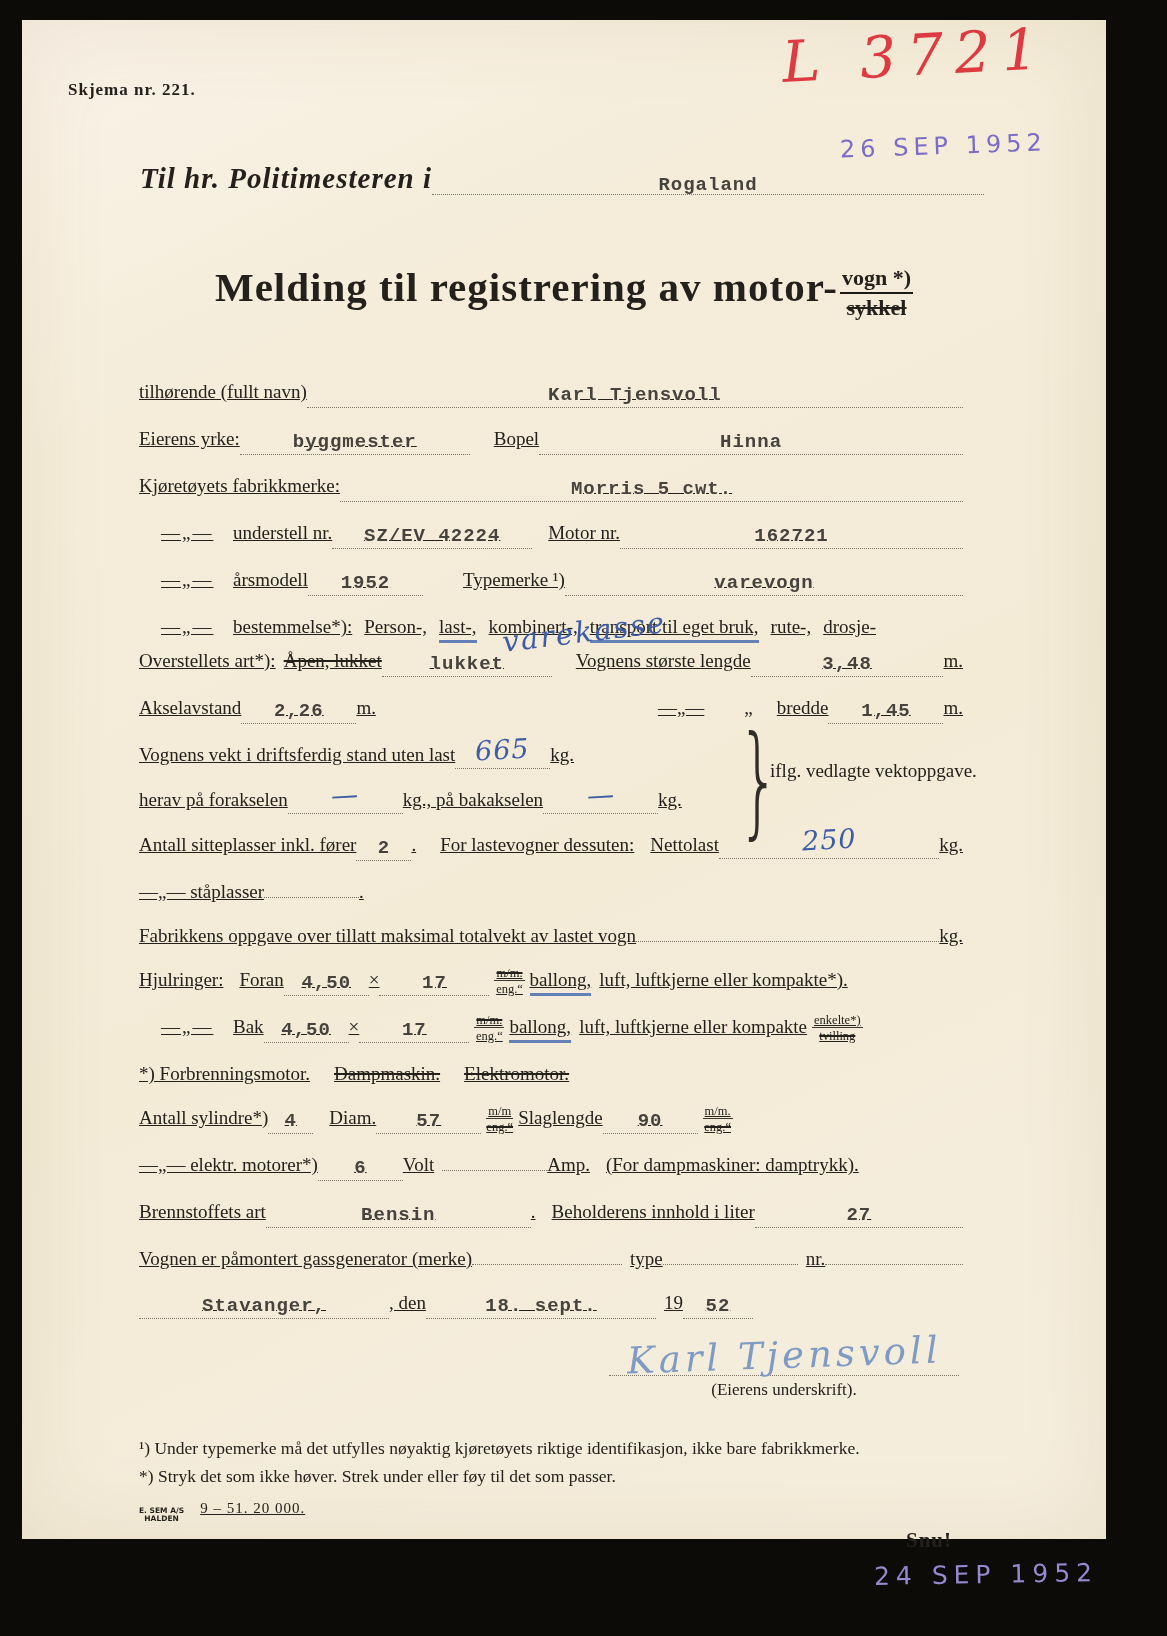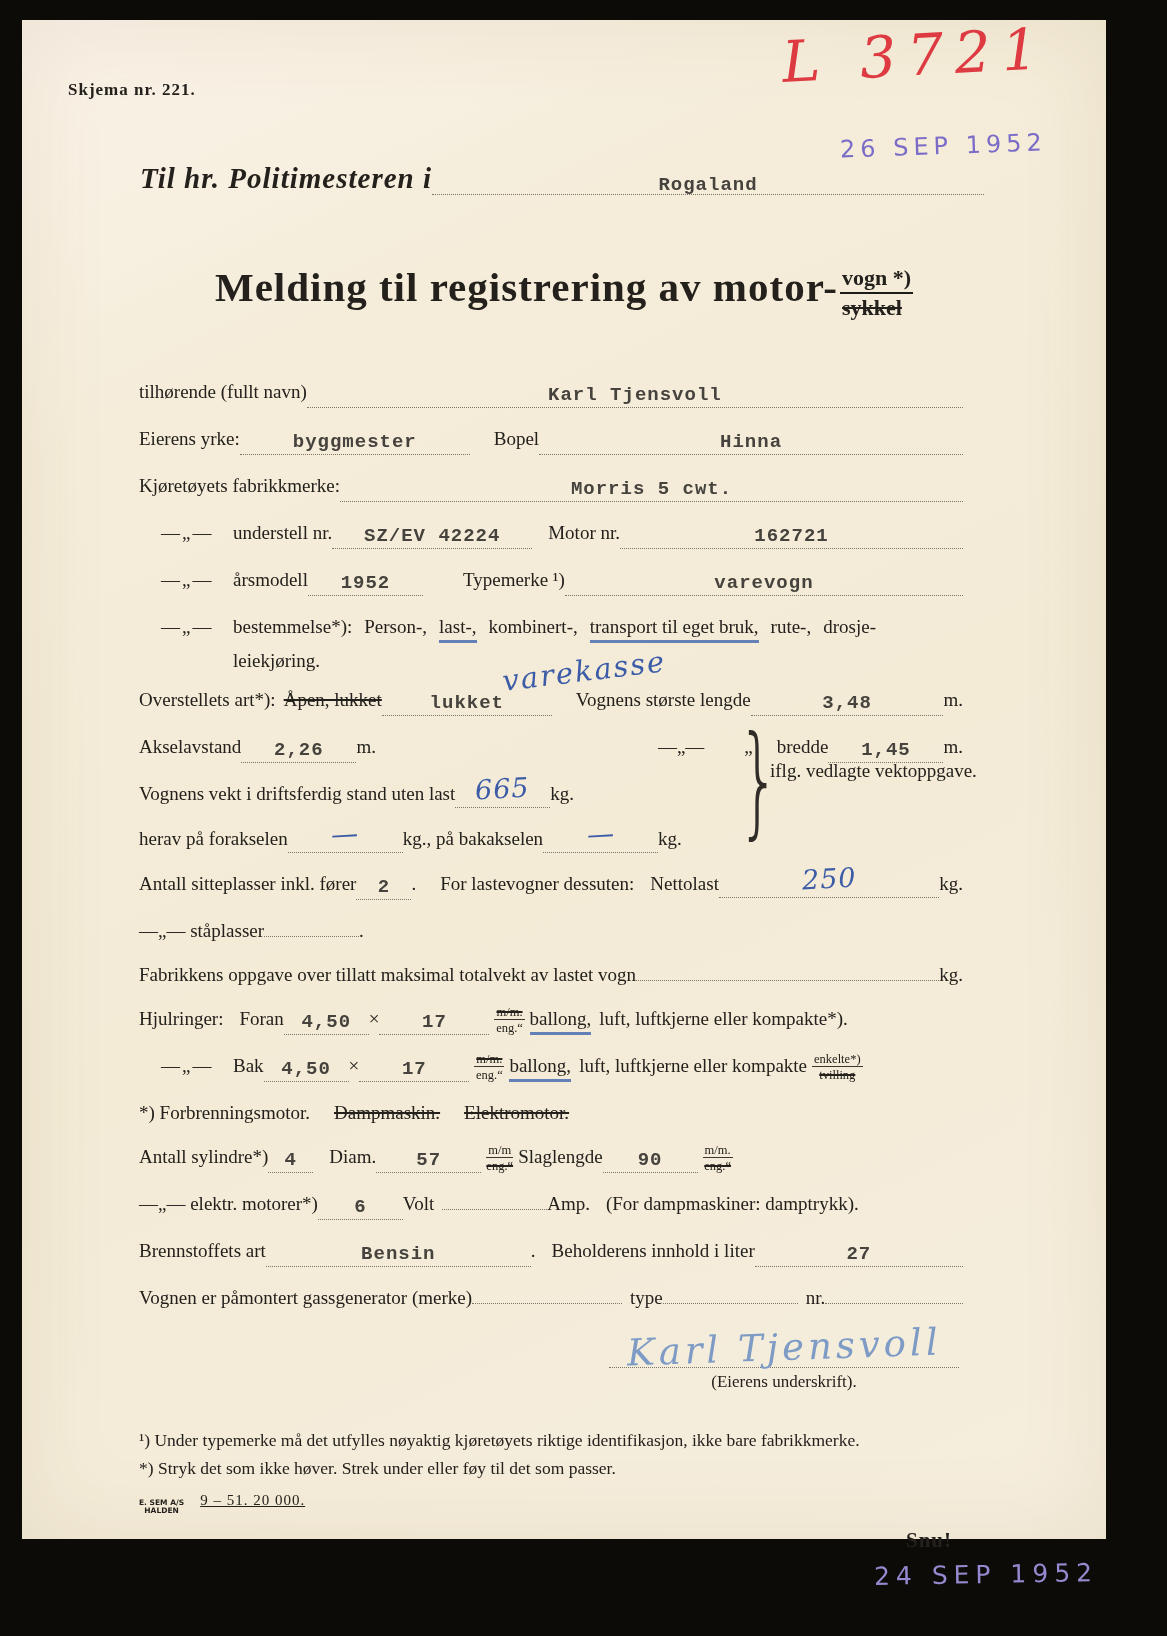--- a/index.html
+++ b/index.html
@@ -17,34 +17,34 @@
   .addressee{position:absolute;left:118px;top:142px;width:844px;display:flex;align-items:baseline;}
   .addressee-label{font-size:29px;font-weight:bold;font-style:italic;letter-spacing:1px;white-space:nowrap;}
   
   .title{position:absolute;left:0;top:243px;width:100%;text-align:center;white-space:nowrap;}
   .title-main{font-size:41px;font-weight:bold;letter-spacing:1px;}
   .title-stack{display:inline-block;text-align:left;vertical-align:-14px;margin-left:2px;}
   .title-stack .t{display:block;font-size:22px;font-weight:bold;border-bottom:2px solid #1d1b18;padding:0 2px 1px 2px;}
   .title-stack .b{display:block;font-size:22px;font-weight:bold;padding:1px 2px;}
   
   .form-body{position:absolute;left:117px;top:358px;width:824px;font-size:19px;}
-  .row{display:flex;align-items:baseline;margin-bottom:17px;line-height:27px;white-space:nowrap;}
+  .row{display:flex;align-items:baseline;margin-bottom:17px;line-height:27px;white-space:nowrap;text-decoration:underline;}
   .row.two-line{margin-bottom:4px;}
   .row.cont{margin-bottom:12px;}
   .lbl{white-space:nowrap;}
   .ditto{display:inline-block;width:72px;margin-left:22px;letter-spacing:2px;flex:none;}
   .fill{display:inline-block;border-bottom:1px dotted #7d7566;text-align:center;flex:none;position:relative;}
   .grow{flex:1 1 auto;}
   .typed{font-family:"Liberation Mono",monospace;font-weight:bold;font-size:19px;color:#46433e;
          letter-spacing:1px;position:relative;top:2px;white-space:nowrap;}
   .hw{font-family:"DejaVu Serif",serif;font-style:italic;color:#3c5ca8;}
   .hw-val{font-size:27px;letter-spacing:1px;position:relative;top:-2px;line-height:20px;display:inline-block;transform:rotate(-3deg);}
   .hw-over{position:absolute;left:120px;top:-26px;font-size:29px;letter-spacing:2px;transform:rotate(-7deg);
            white-space:nowrap;line-height:22px;}
-  .struck{text-decoration:line-through;text-decoration-thickness:2px;}
+  .struck{text-decoration:line-through;text-decoration-thickness:2px;text-align:center;}
   .b-under{border-bottom:3px solid rgba(74,110,178,.85);padding-bottom:0px;}
   .sp8{display:inline-block;width:8px;flex:none;}.sp16{display:inline-block;width:16px;flex:none;}
   .sp24{display:inline-block;width:24px;flex:none;}.sp40{display:inline-block;width:40px;flex:none;}
   .stack{display:inline-block;text-align:center;font-size:12.5px;line-height:14px;vertical-align:-7px;
          margin:0 5px;flex:none;align-self:center;}
   .stack .t{display:block;border-bottom:1px solid #3a372f;padding:0 2px;}
   .stack .b{display:block;padding-top:1px;}
   .w45{width:45px;}.w55{width:55px;}.w70{width:70px;}.w85{width:85px;}
   .w95{width:95px;}.w105{width:105px;}.w110{width:110px;}.w115{width:115px;}.w135{width:135px;}
   .w150{width:150px;}.w170{width:170px;}.w200{width:200px;}.w230{width:230px;}.w250{width:250px;}.w265{width:265px;}
@@ -128,23 +128,20 @@
     <div class="row two-line">
       <span class="ditto">—„—</span>
       <span class="lbl opt">bestemmelse*):</span>
       <span class="opt">Person-,</span>
       <span class="opt b-under">last-,</span>
       <span class="opt">kombinert-,</span>
       <span class="opt b-under">transport til eget bruk,</span>
       <span class="opt">rute-,</span>
       <span>drosje-</span>
     </div>
-    <div class="row cont">
-      <span style="margin-left:94px;">leiekjøring.</span>
-    </div>
 
     <div class="row">
       <span class="lbl">Overstellets art*):</span>
       <span class="sp8"></span>
       <span class="struck">Åpen, lukket</span>
       <span class="fill w170">
         <span class="typed">lukket</span>
         <span class="hw hw-over">varekasse</span>
       </span>
       <span class="sp24"></span>
@@ -291,20 +288,28 @@
       <span class="lbl">Vognen er påmontert gassgenerator (merke)</span>
       <span class="fill w150"></span>
       <span class="sp8"></span>
       <span class="lbl">type</span>
       <span class="fill w135"></span>
       <span class="sp8"></span>
       <span class="lbl">nr.</span>
       <span class="fill grow"></span>
     </div>
 
+    <div class="row">
+      <span class="fill w250"><span class="typed">Stavanger,</span></span>
+      <span class="lbl">, den</span>
+      <span class="fill w230"><span class="typed">18. sept.</span></span>
+      <span class="sp8"></span>
+      <span class="lbl">19</span>
+      <span class="fill w70"><span class="typed">52</span></span>
+    </div>
 
     <div class="sig-block">
       <div class="sig-line">
         <span class="sig-name">Karl Tjensvoll</span>
       </div>
       <div class="sig-caption">(Eierens underskrift).</div>
     </div>
 
     <div class="footnotes">
       <div>¹) Under typemerke må det utfylles nøyaktig kjøretøyets riktige identifikasjon, ikke bare fabrikkmerke.</div>

